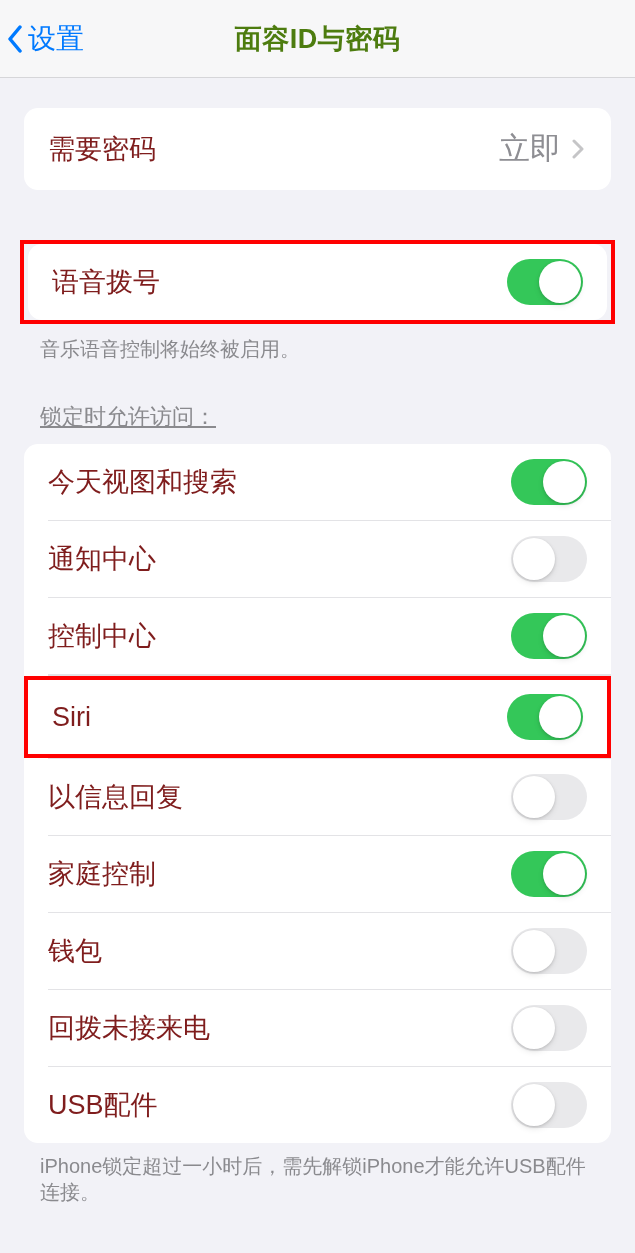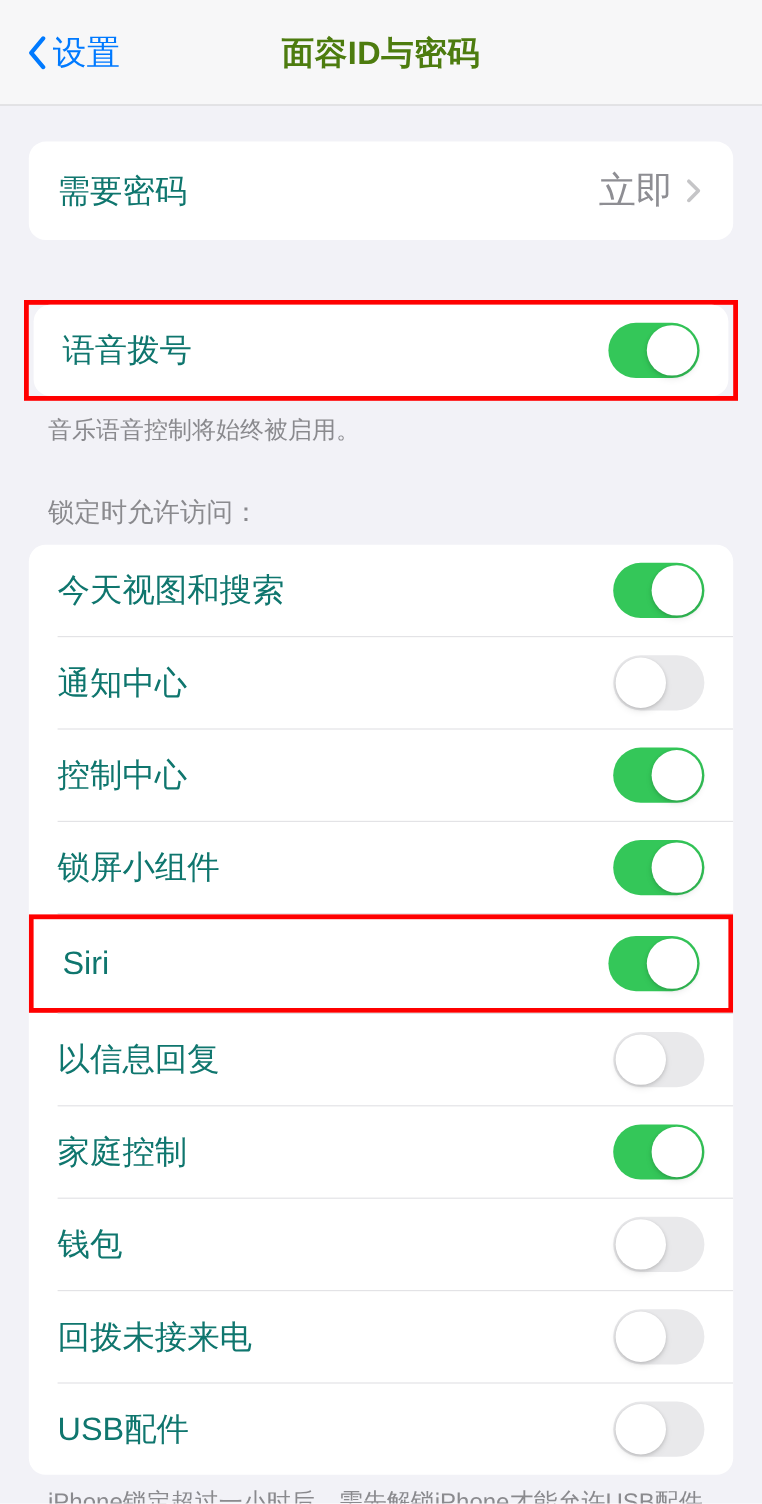--- a/index.html
+++ b/index.html
@@ -8,26 +8,26 @@
       box-sizing: border-box;
       font-family: -apple-system, BlinkMacSystemFont, "Helvetica Neue", Arial, sans-serif;
     }
     body {
       width: 635px;
       height: 1253px;
       background: #f2f2f7;
       overflow: hidden;
     }
     .nav-bar {
-      height: 88px;
+      height: 78px;
       background: #f7f7f8;
       border-bottom: 1px solid #d6d6d9;
       display: flex;
       align-items: center;
-      padding: 0 20px;
+      padding: 0 4px;
       position: relative;
     }
     .back-button {
       display: flex;
       align-items: center;
       color: #007aff;
       font-size: 28px;
       gap: 2px;
     }
     .back-chevron {
@@ -61,21 +61,21 @@
     }
     .row {
       display: flex;
       align-items: center;
       justify-content: space-between;
       padding: 20px 24px;
       min-height: 70px;
     }
     .row-label {
       font-size: 27px;
-      color: #0f766e;
+      color: #7f1d1d;
     }
     .row-value {
       font-size: 31px;
       color: #8e8e93;
       margin-right: 8px;
     }
     .row-right {
       display: flex;
       align-items: center;
     }
@@ -99,20 +99,21 @@
     .footer-text {
       font-size: 20px;
       color: #8a8a8e;
       padding: 12px 40px 0 40px;
       line-height: 1.3;
     }
     .header-text {
       font-size: 22px;
       color: #8a8a8e;
       padding: 40px 28px 12px 40px;
+      text-decoration: underline;
     }
     .toggle {
       width: 76px;
       height: 46px;
       border-radius: 23px;
       position: relative;
       flex-shrink: 0;
     }
     .toggle.on {
       background: #34c759;
@@ -214,26 +215,20 @@
         </div>
       </div>
       <div class="separator"></div>
       <div class="row toggle-row">
         <span class="row-label">控制中心</span>
         <div class="toggle on">
           <div class="toggle-knob"></div>
         </div>
       </div>
       <div class="separator"></div>
-      <div class="row toggle-row">
-        <span class="row-label">锁屏小组件</span>
-        <div class="toggle on">
-          <div class="toggle-knob"></div>
-        </div>
-      </div>
       <div class="separator"></div>
       <div class="row toggle-row highlight-box" style="border-radius: 0px; border-width: 4px;">
         <span class="row-label">Siri</span>
         <div class="toggle on">
           <div class="toggle-knob"></div>
         </div>
       </div>
       <div class="separator"></div>
       <div class="row toggle-row">
         <span class="row-label">以信息回复</span>

